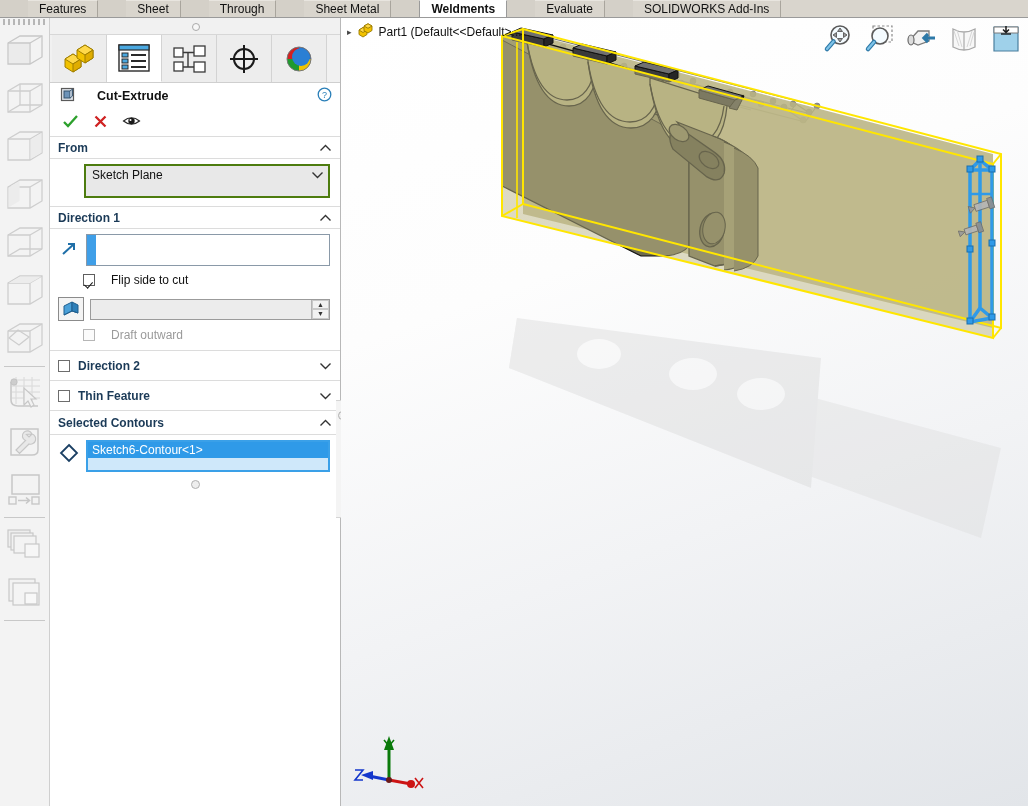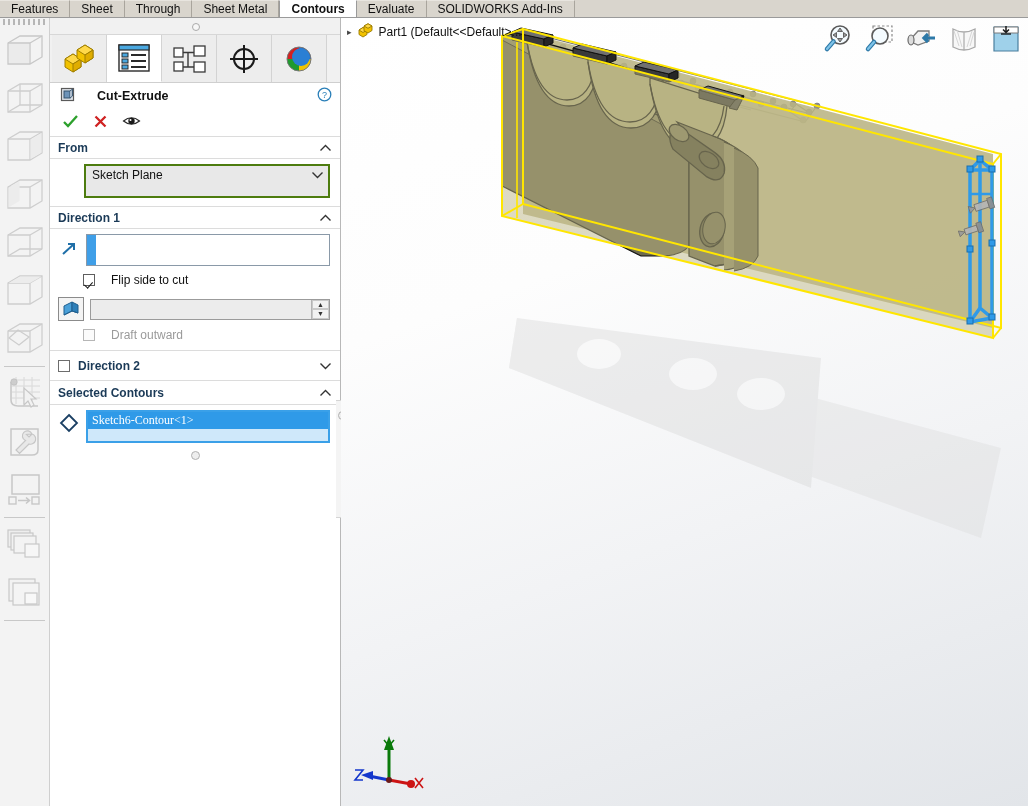--- a/index.html
+++ b/index.html
@@ -15,21 +15,21 @@
   .ribbon-tabs{
     position:absolute;left:0;top:0;width:1028px;height:18px;
     background:#d4d0c8;display:flex;align-items:stretch;
     border-bottom:1px solid #9a9a9a;box-sizing:border-box;
   }
   .rtab{
     display:flex;align-items:center;justify-content:center;
     padding:0 11px;font-size:12px;color:#111;
     background:#d9d5cd;border-right:1px solid #a9a59d;
     border-top:1px solid #e8e5df;box-sizing:border-box;
-    white-space:nowrap;cursor:default;
+    white-space:nowrap;cursor:default;margin-left:28px;
   }
   .rtab.active{
     background:#ffffff;font-weight:bold;border-right:1px solid #9a9a9a;
     border-left:1px solid #9a9a9a;border-top:1px solid #ffffff;
   }
 
   
   .left-rail{
     position:absolute;left:0;top:18px;width:50px;height:788px;
     background:#f3f3f3;border-right:1px solid #cfcfcf;box-sizing:border-box;
@@ -116,21 +116,21 @@
   .cb.disabled{border-color:#b6b6b6;background:#fbfbfb;}
   .cbl{font-size:12px;color:#111;margin-left:10px;}
   .cbl.disabled{color:#9a9a9a;}
 
   .divider{height:1px;background:#dcdcdc;margin:3px 0 0 0;}
 
   .contour-row{display:flex;align-items:flex-start;gap:6px;padding:5px 10px 2px 8px;}
   .contour-box{
     flex:1;border:2px solid #3aa0e8;background:#fff;box-sizing:border-box;
   }
-  .contour-sel{background:#2f9ae8;color:#fff;font-size:12px;padding:1px 4px;white-space:nowrap;font-family:Liberation Serif, serif;}
+  .contour-sel{background:#2f9ae8;color:#fff;font-size:12px;padding:1px 4px;white-space:nowrap;}
   .contour-empty{background:#cfe8fa;height:12px;}
   .pm-bottom-dot{width:7px;height:7px;border-radius:50%;border:1px solid #b0b0b0;
     background:#eee;margin:6px auto 0 auto;}
 
   
   .splitter{
     position:absolute;left:336px;top:400px;width:13px;height:118px;
     background:#f4f4f4;border:1px solid #d5d5d5;border-left:none;box-sizing:border-box;
     display:flex;align-items:flex-start;justify-content:center;padding-top:10px;
   }
@@ -157,21 +157,21 @@
 </head>
 <body>
 
 <div id="root">
 
   <div class="ribbon-tabs">
     <div class="rtab">Features</div>
     <div class="rtab">Sheet</div>
     <div class="rtab">Through</div>
     <div class="rtab">Sheet Metal</div>
-    <div class="rtab active">Contours</div>
+    <div class="rtab active">Weldments</div>
     <div class="rtab">Evaluate</div>
     <div class="rtab">SOLIDWORKS Add-Ins</div>
     <div style="flex:1;background:#d9d5cd;border-right:none;"></div>
   </div>
 
   <div class="left-rail">
     <div class="rail-grip"></div>
 
     <div class="rail-icon">
       <svg width="42" height="40" viewBox="0 0 42 40">
@@ -465,20 +465,29 @@
     <div class="section-head" style="height:30px;">
       <span class="sec-cb"></span>
       <span class="lbl">Direction 2</span>
       <span class="chev">
         <svg width="13" height="8" viewBox="0 0 13 8">
             <path d="M1.5 1.5 L6.5 6.5 L11.5 1.5" fill="none" stroke="#333" stroke-width="1.4"></path>
           </svg>
       </span>
     </div>
 
+    <div class="section-head" style="height:30px;">
+      <span class="sec-cb"></span>
+      <span class="lbl">Thin Feature</span>
+      <span class="chev">
+        <svg width="13" height="8" viewBox="0 0 13 8">
+            <path d="M1.5 1.5 L6.5 6.5 L11.5 1.5" fill="none" stroke="#333" stroke-width="1.4"></path>
+          </svg>
+      </span>
+    </div>
 
     <div class="section-head" style="height:24px;">
       <span class="lbl">Selected Contours</span>
       <span class="chev">
         <svg width="13" height="8" viewBox="0 0 13 8">
             <path d="M1.5 6.5 L6.5 1.5 L11.5 6.5" fill="none" stroke="#333" stroke-width="1.4"></path>
           </svg>
       </span>
     </div>
     <div class="contour-row">

